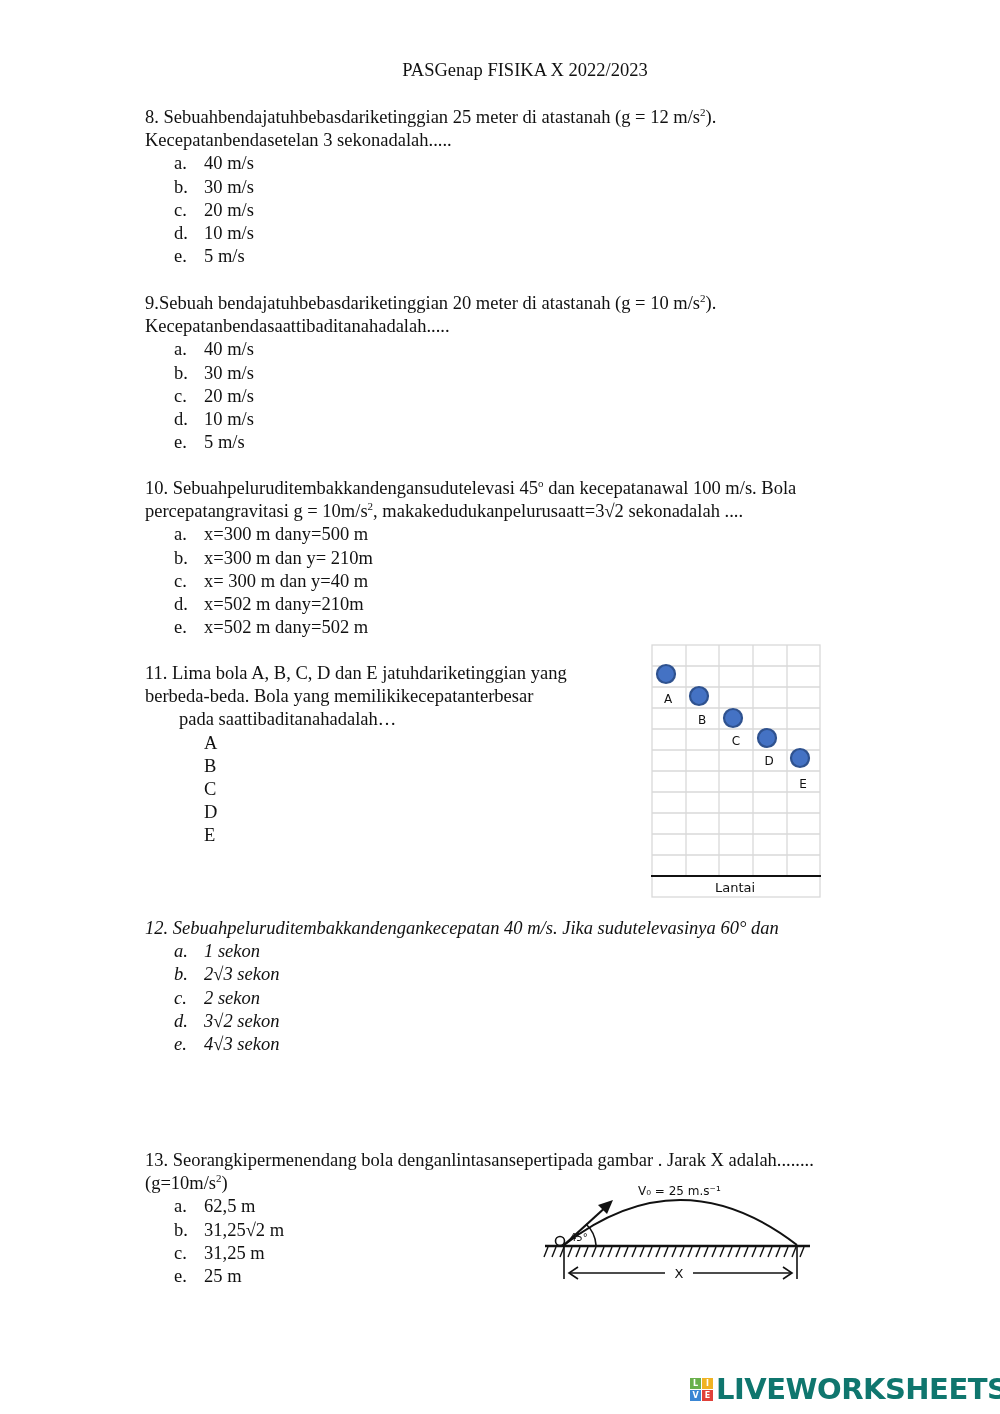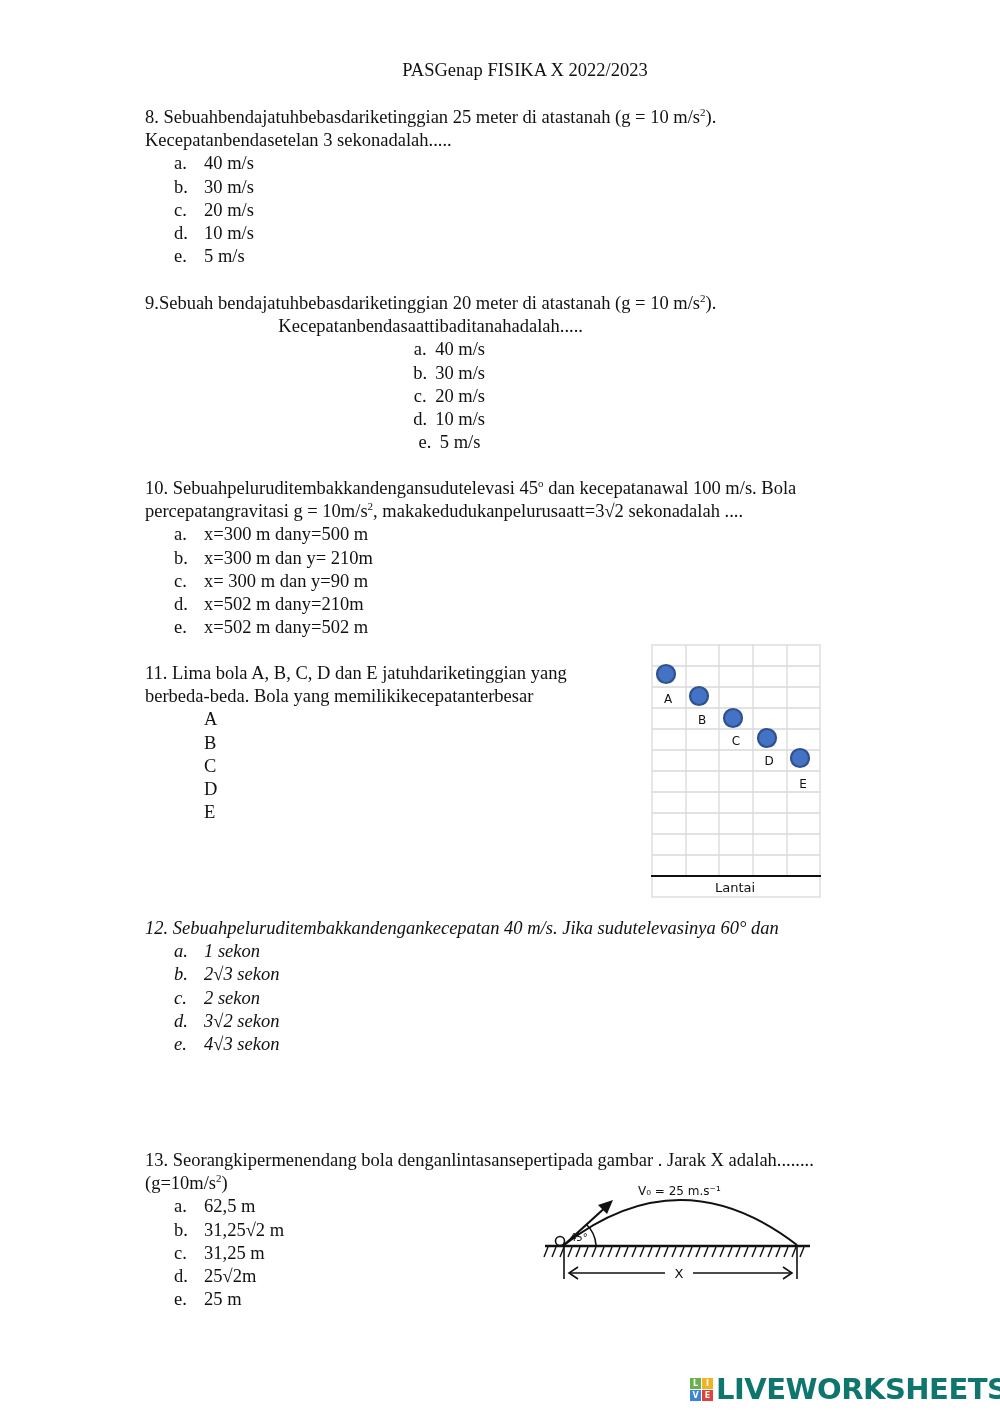--- a/index.html
+++ b/index.html
@@ -39,58 +39,59 @@
     font-family: "DejaVu Sans", sans-serif; font-weight: bold; font-size: 29px;
     color: #0f766e; letter-spacing: -0.5px;
   }
 </style>
 </head>
 <body>
 
 <div class="page-title">PASGenap FISIKA X 2022/2023</div>
 
 <div class="q" style="top:106px;">
-  <div class="stem"><span>8. Sebuahbendajatuhbebasdariketinggian 25 meter di atastanah (g = 10 m/s</span><sup>2</sup><span>).</span></div>
+  <div class="stem"><span>8. Sebuahbendajatuhbebasdariketinggian 25 meter di atastanah (g = 12 m/s</span><sup>2</sup><span>).</span></div>
   <div class="stem">Kecepatanbendasetelan 3 sekonadalah.....</div>
   <ol>
     <li><span class="letter">a.</span><span>40 m/s</span></li>
     <li><span class="letter">b.</span><span>30 m/s</span></li>
     <li><span class="letter">c.</span><span>20 m/s</span></li>
     <li><span class="letter">d.</span><span>10 m/s</span></li>
     <li><span class="letter">e.</span><span>5 m/s</span></li>
   </ol>
 </div>
 
-<div class="q" style="top:292px;text-align:center;">
+<div class="q" style="top:292px;">
   <div class="stem"><span>9.Sebuah bendajatuhbebasdariketinggian 20 meter di atastanah (g = 10 m/s</span><sup>2</sup><span>).</span></div>
   <div class="stem">Kecepatanbendasaattibaditanahadalah.....</div>
   <ol>
     <li><span class="letter">a.</span><span>40 m/s</span></li>
     <li><span class="letter">b.</span><span>30 m/s</span></li>
     <li><span class="letter">c.</span><span>20 m/s</span></li>
     <li><span class="letter">d.</span><span>10 m/s</span></li>
     <li><span class="letter">e.</span><span>5 m/s</span></li>
   </ol>
 </div>
 
 <div class="q" style="top:477px;">
   <div class="stem"><span>10. Sebuahpeluruditembakkandengansudutelevasi 45</span><sup>o</sup><span> dan kecepatanawal 100 m/s. Bola</span></div>
   <div class="stem"><span>percepatangravitasi g = 10m/s</span><sup>2</sup><span>, makakedudukanpelurusaatt=3√2 sekonadalah ....</span></div>
   <ol>
     <li><span class="letter">a.</span><span>x=300 m dany=500 m</span></li>
     <li><span class="letter">b.</span><span>x=300 m dan y= 210m</span></li>
-    <li><span class="letter">c.</span><span>x= 300 m dan y=90 m</span></li>
+    <li><span class="letter">c.</span><span>x= 300 m dan y=40 m</span></li>
     <li><span class="letter">d.</span><span>x=502 m dany=210m</span></li>
     <li><span class="letter">e.</span><span>x=502 m dany=502 m</span></li>
   </ol>
 </div>
 
 <div class="q q11" style="top:662px;">
   <div class="stem">11.  Lima bola A, B, C, D dan E jatuhdariketinggian yang</div>
   <div class="stem">berbeda-beda. Bola yang memilikikecepatanterbesar</div>
+  <div class="stem q11-indent">pada saattibaditanahadalah…</div>
   <ol>
     <li><span>A</span></li>
     <li><span>B</span></li>
     <li><span>C</span></li>
     <li><span>D</span></li>
     <li><span>E</span></li>
   </ol>
 </div>
 
 <div class="grid-fig">
@@ -142,21 +143,20 @@
   </ol>
 </div>
 
 <div class="q" style="top:1149px;">
   <div class="stem">13. Seorangkipermenendang bola denganlintasansepertipada gambar . Jarak X adalah........</div>
   <div class="stem"><span>(g=10m/s</span><sup>2</sup><span>)</span></div>
   <ol>
     <li><span class="letter">a.</span><span>62,5 m</span></li>
     <li><span class="letter">b.</span><span>31,25√2 m</span></li>
     <li><span class="letter">c.</span><span>31,25 m</span></li>
-    <li><span class="letter">d.</span><span>25√2m</span></li>
     <li><span class="letter">e.</span><span>25 m</span></li>
   </ol>
 </div>
 
 <div class="proj-fig">
   <svg width="275" height="120" viewBox="0 0 275 120" xmlns="http://www.w3.org/2000/svg">
     <text x="98" y="20" font-family="DejaVu Sans, sans-serif" font-size="12" fill="#111">V₀ = 25 m.s⁻¹</text>
 
     <path d="M24 70 Q 140 -20 257 70" fill="none" stroke="#111" stroke-width="2"></path>
 

